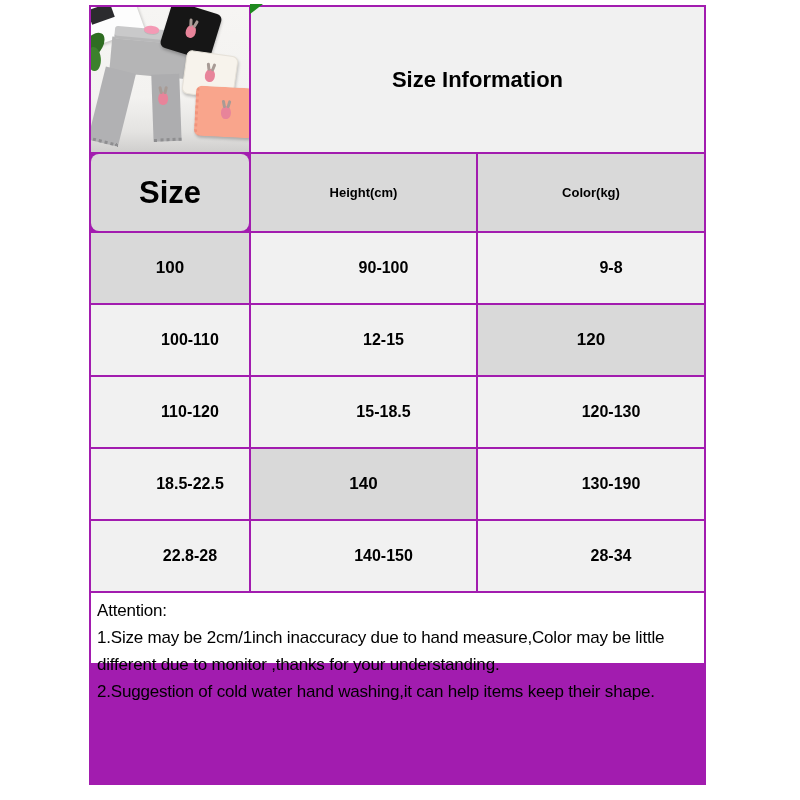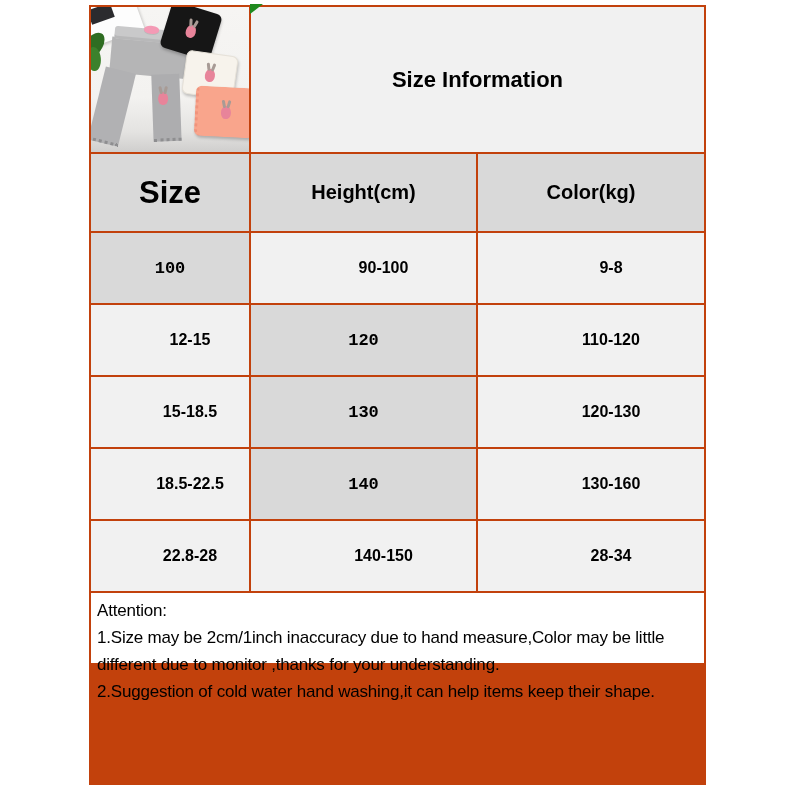--- a/index.html
+++ b/index.html
@@ -14,33 +14,33 @@
 
   
   .size-sheet {
     position: absolute;
     left: 89px; top: 5px;
     display: grid;
     grid-template-columns: 158px 225px 226px;
     grid-template-rows: 145px 77px 70px 70px 70px 70px 70px 70px 118px;
     gap: 2px;
     padding: 2px;
-    background: #c2410c;
+    background: #a21caf;
   }
   .cell {
     display: flex;
     align-items: center;
     justify-content: center;
     text-align: center;
   }
   .cell-title   { background: #f1f1f1; grid-column: 2 / 4; font-size: 22px; font-weight: bold; }
-  .cell-colhead { background: #d9d9d9; font-weight: bold; font-size: 20px; }
-  .cell-size    { background: #d9d9d9; font-weight: bold; font-size: 17px; font-family: Liberation Mono, monospace; }
+  .cell-colhead { background: #d9d9d9; font-weight: bold; font-size: 13px; }
+  .cell-size    { background: #d9d9d9; font-weight: bold; font-size: 17px; }
   .cell-val     { background: #f1f1f1; font-weight: bold; font-size: 16px; padding-left: 40px; }
-  .size-big     { font-size: 31px; }
+  .size-big     { font-size: 31px; border-radius: 8px; }
 
   
   .attention {
     grid-column: 1 / 4;
     background: #ffffff;
     display: block;
     padding: 5px 24px 0 6px;
     font-size: 17px;
     letter-spacing: -0.2px;
     line-height: 1.58;
@@ -176,32 +176,32 @@
   <div class="cell cell-title">Size Information</div>
 
   <div class="cell cell-colhead size-big">Size</div>
   <div class="cell cell-colhead">Height(cm)</div>
   <div class="cell cell-colhead">Color(kg)</div>
 
   <div class="cell cell-size">100</div>
   <div class="cell cell-val">90-100</div>
   <div class="cell cell-val">9-8</div>
 
+  <div class="cell cell-val">100-110</div>
   <div class="cell cell-val">12-15</div>
 
   <div class="cell cell-size">120</div>
   <div class="cell cell-val">110-120</div>
   <div class="cell cell-val">15-18.5</div>
 
-  <div class="cell cell-size">130</div>
   <div class="cell cell-val">120-130</div>
   <div class="cell cell-val">18.5-22.5</div>
 
   <div class="cell cell-size">140</div>
-  <div class="cell cell-val">130-160</div>
+  <div class="cell cell-val">130-190</div>
   <div class="cell cell-val">22.8-28</div>
 
   <div class="cell cell-val">140-150</div>
   <div class="cell cell-val">28-34</div>
 
   <div class="attention">
     <div>Attention:</div>
     <div>1.Size may be 2cm/1inch inaccuracy due to hand measure,Color may be little different due to monitor ,thanks for your understanding.</div>
     <div>2.Suggestion of cold water hand washing,it can help items keep their shape.</div>
   </div>

